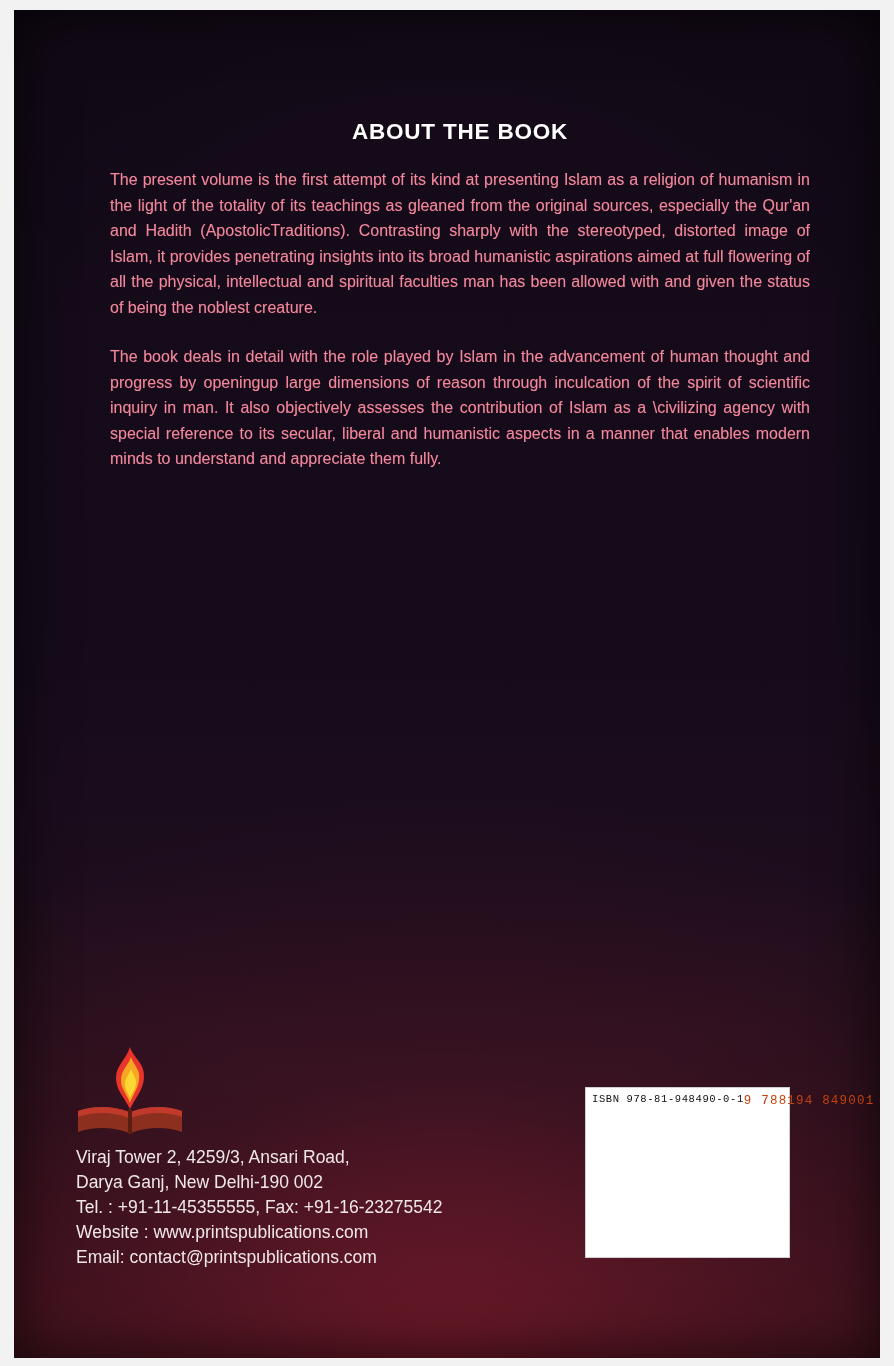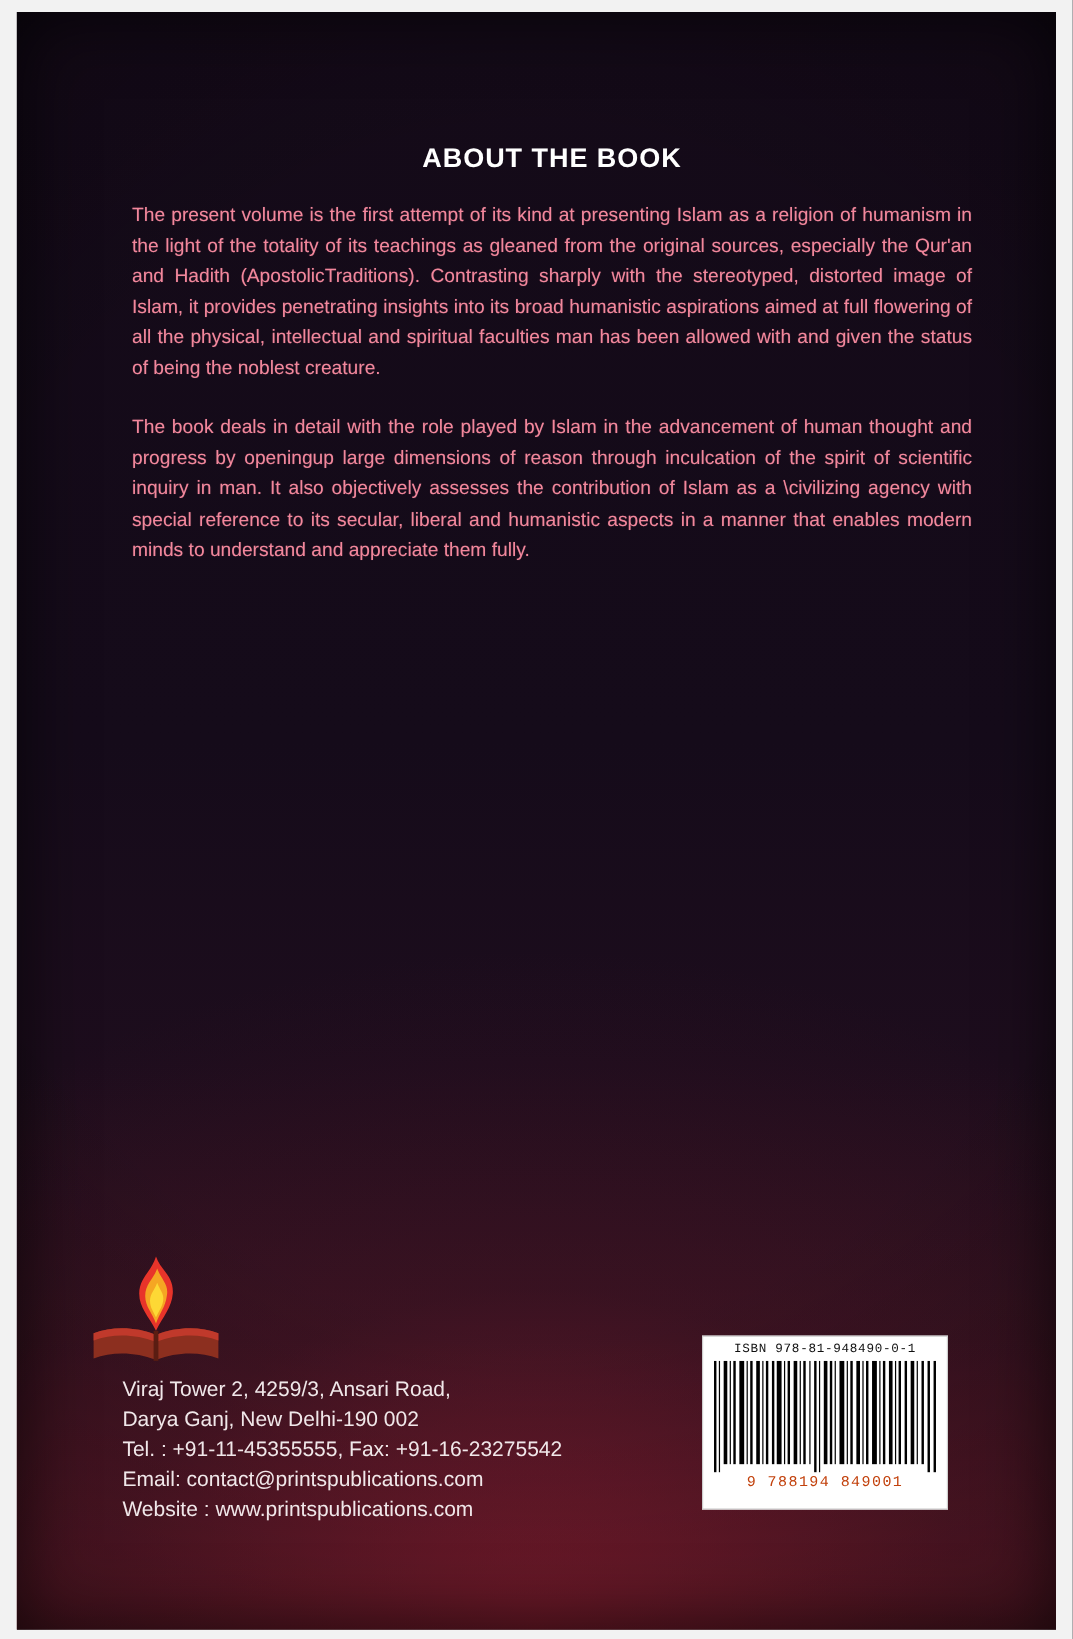--- a/index.html
+++ b/index.html
@@ -113,35 +113,35 @@
     font-weight: bold;
     letter-spacing: 0.2px;
     margin: 6px 0 12px 0;
   }
 
   .publisher-address {
     color: #f0e7e9;
     font-size: 17.5px;
     line-height: 25px;
   }
-  .publisher-address div { white-space: nowrap; margin-left: 26px; }
+  .publisher-address div { white-space: nowrap; }
 
   
   .barcode-box {
     position: absolute;
     right: 90px;
     bottom: 100px;
     width: 205px;
-    height: 145px;
+    height: 171px;
     background: #ffffff;
     border: 1px solid #cfcfcf;
     padding: 5px 6px 15px 6px;
     box-sizing: border-box;
     display: flex;
-    flex-direction: column;
+    flex-direction: row;
   }
   .isbn-text {
     font-family: "Liberation Mono", monospace;
     font-size: 10.5px;
     color: #111;
     text-align: center;
     letter-spacing: 0.6px;
     margin-bottom: 3px;
     white-space: nowrap;
   }
@@ -194,22 +194,22 @@
           <path d="M106 6 C90 0, 70 1, 55 7 L55 13 C70 7, 90 6, 106 12 Z" fill="#c0392b"></path>
           <rect x="52" y="4" width="4" height="25" fill="#5a1d12"></rect>
         </svg>
       </div>
 
 
       <div class="publisher-address">
         <div>Viraj Tower 2, 4259/3, Ansari Road,</div>
         <div>Darya Ganj, New Delhi-190 002</div>
         <div>Tel. : +91-11-45355555, Fax: +91-16-23275542</div>
+        <div>Website : www.printspublications.com</div>
         <div>Email: contact@printspublications.com</div>
-        <div>Website : www.printspublications.com</div>
       </div>
     </div>
 
     <div class="barcode-box">
       <div class="isbn-text">ISBN 978-81-948490-0-1</div>
 
       <svg class="barcode-bars" viewBox="0 0 190 95" preserveAspectRatio="none">
         <rect x="0" y="0" width="190" height="95" fill="#ffffff"></rect>
         <g fill="#000000">
           <rect x="3" y="0" width="2" height="95"></rect>

